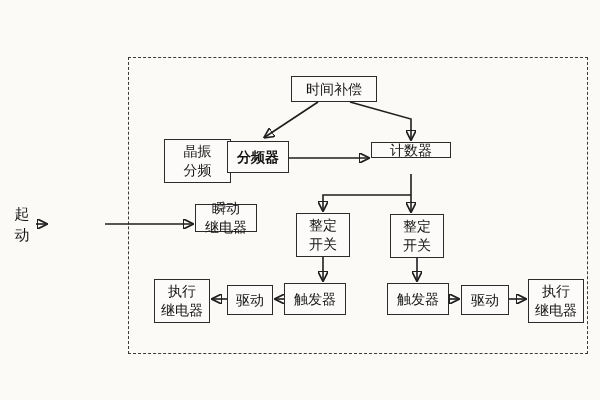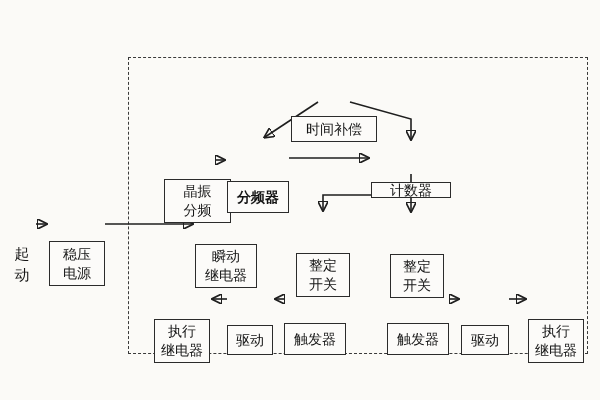--- a/index.html
+++ b/index.html
@@ -23,21 +23,20 @@
     position: absolute;
     display: flex;
     align-items: center;
     justify-content: center;
     text-align: center;
     color: #141414;
     font-size: 14px;
     line-height: 19px;
     white-space: pre-line;
     box-sizing: border-box;
-    margin-top: 40px;
   }
   .box {
     border: 1.4px solid #2b2b2b;
     background: #fcfbf9;
   }
   .plain {
     font-size: 15px;
     line-height: 21px;
   }
   svg.connectors {
@@ -78,33 +77,31 @@
     <path d="M417,258 L417,280" marker-end="url(#arrow)"></path>
     <path d="M284,299 L276,299" marker-end="url(#arrow)"></path>
     <path d="M227,299 L213,299" marker-end="url(#arrow)"></path>
     <path d="M449,299 L458,299" marker-end="url(#arrow)"></path>
     <path d="M509,299 L525,299" marker-end="url(#arrow)"></path>
   </svg>
 
   <div class="node plain" style="left:6px; top:203px; width:32px; height:44px;">起
 动</div>
 
-  <div class="node box" style="left:49px; top:201px; width:56px; height:45px;">稳压
-电源</div>
 
   <div class="node box" style="left:291px; top:76px; width:86px; height:26px;">时间补偿</div>
 
   <div class="node box" style="left:164px; top:139px; width:67px; height:44px;">晶振
 分频</div>
 
   <div class="node box" style="left:227px; top:141px; width:62px; height:32px;font-weight:bold;">分频器</div>
 
   <div class="node box" style="left:371px; top:142px; width:80px; height:16px;">计数器</div>
 
-  <div class="node box" style="left:195px; top:204px; width:62px; height:44px;">瞬动
+  <div class="node box" style="left:195px; top:204px; width:62px; height:28px;">瞬动
 继电器</div>
 
   <div class="node box" style="left:296px; top:213px; width:54px; height:44px;">整定
 开关</div>
 
   <div class="node box" style="left:390px; top:214px; width:54px; height:44px;">整定
 开关</div>
 
   <div class="node box" style="left:284px; top:283px; width:62px; height:32px;">触发器</div>
 

